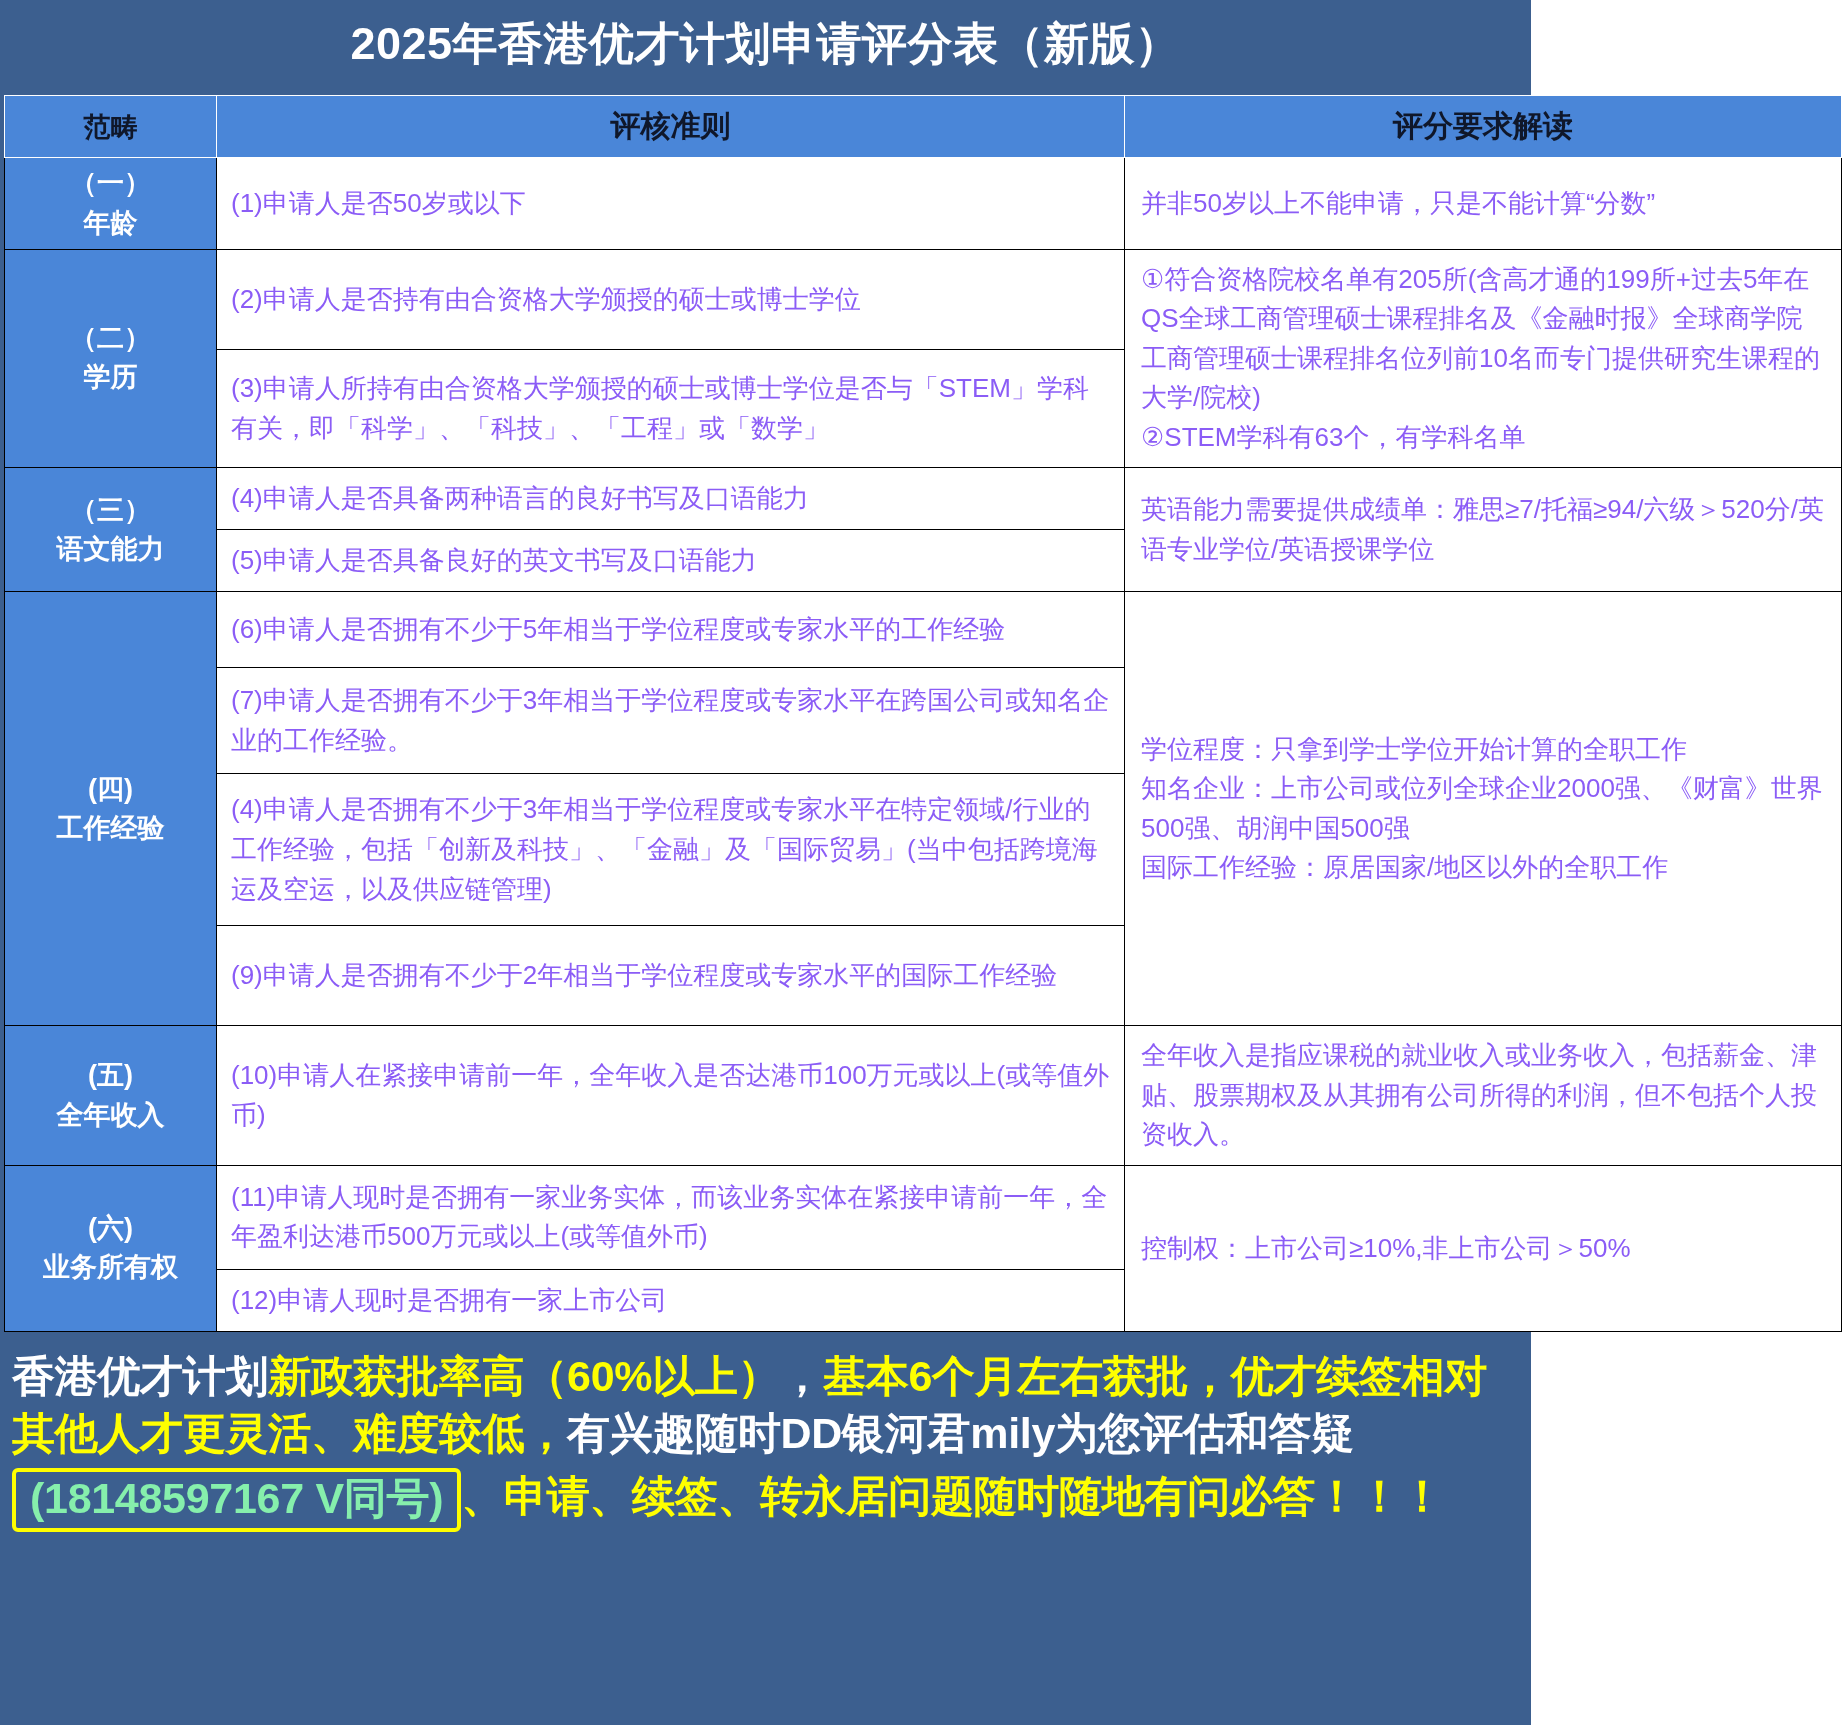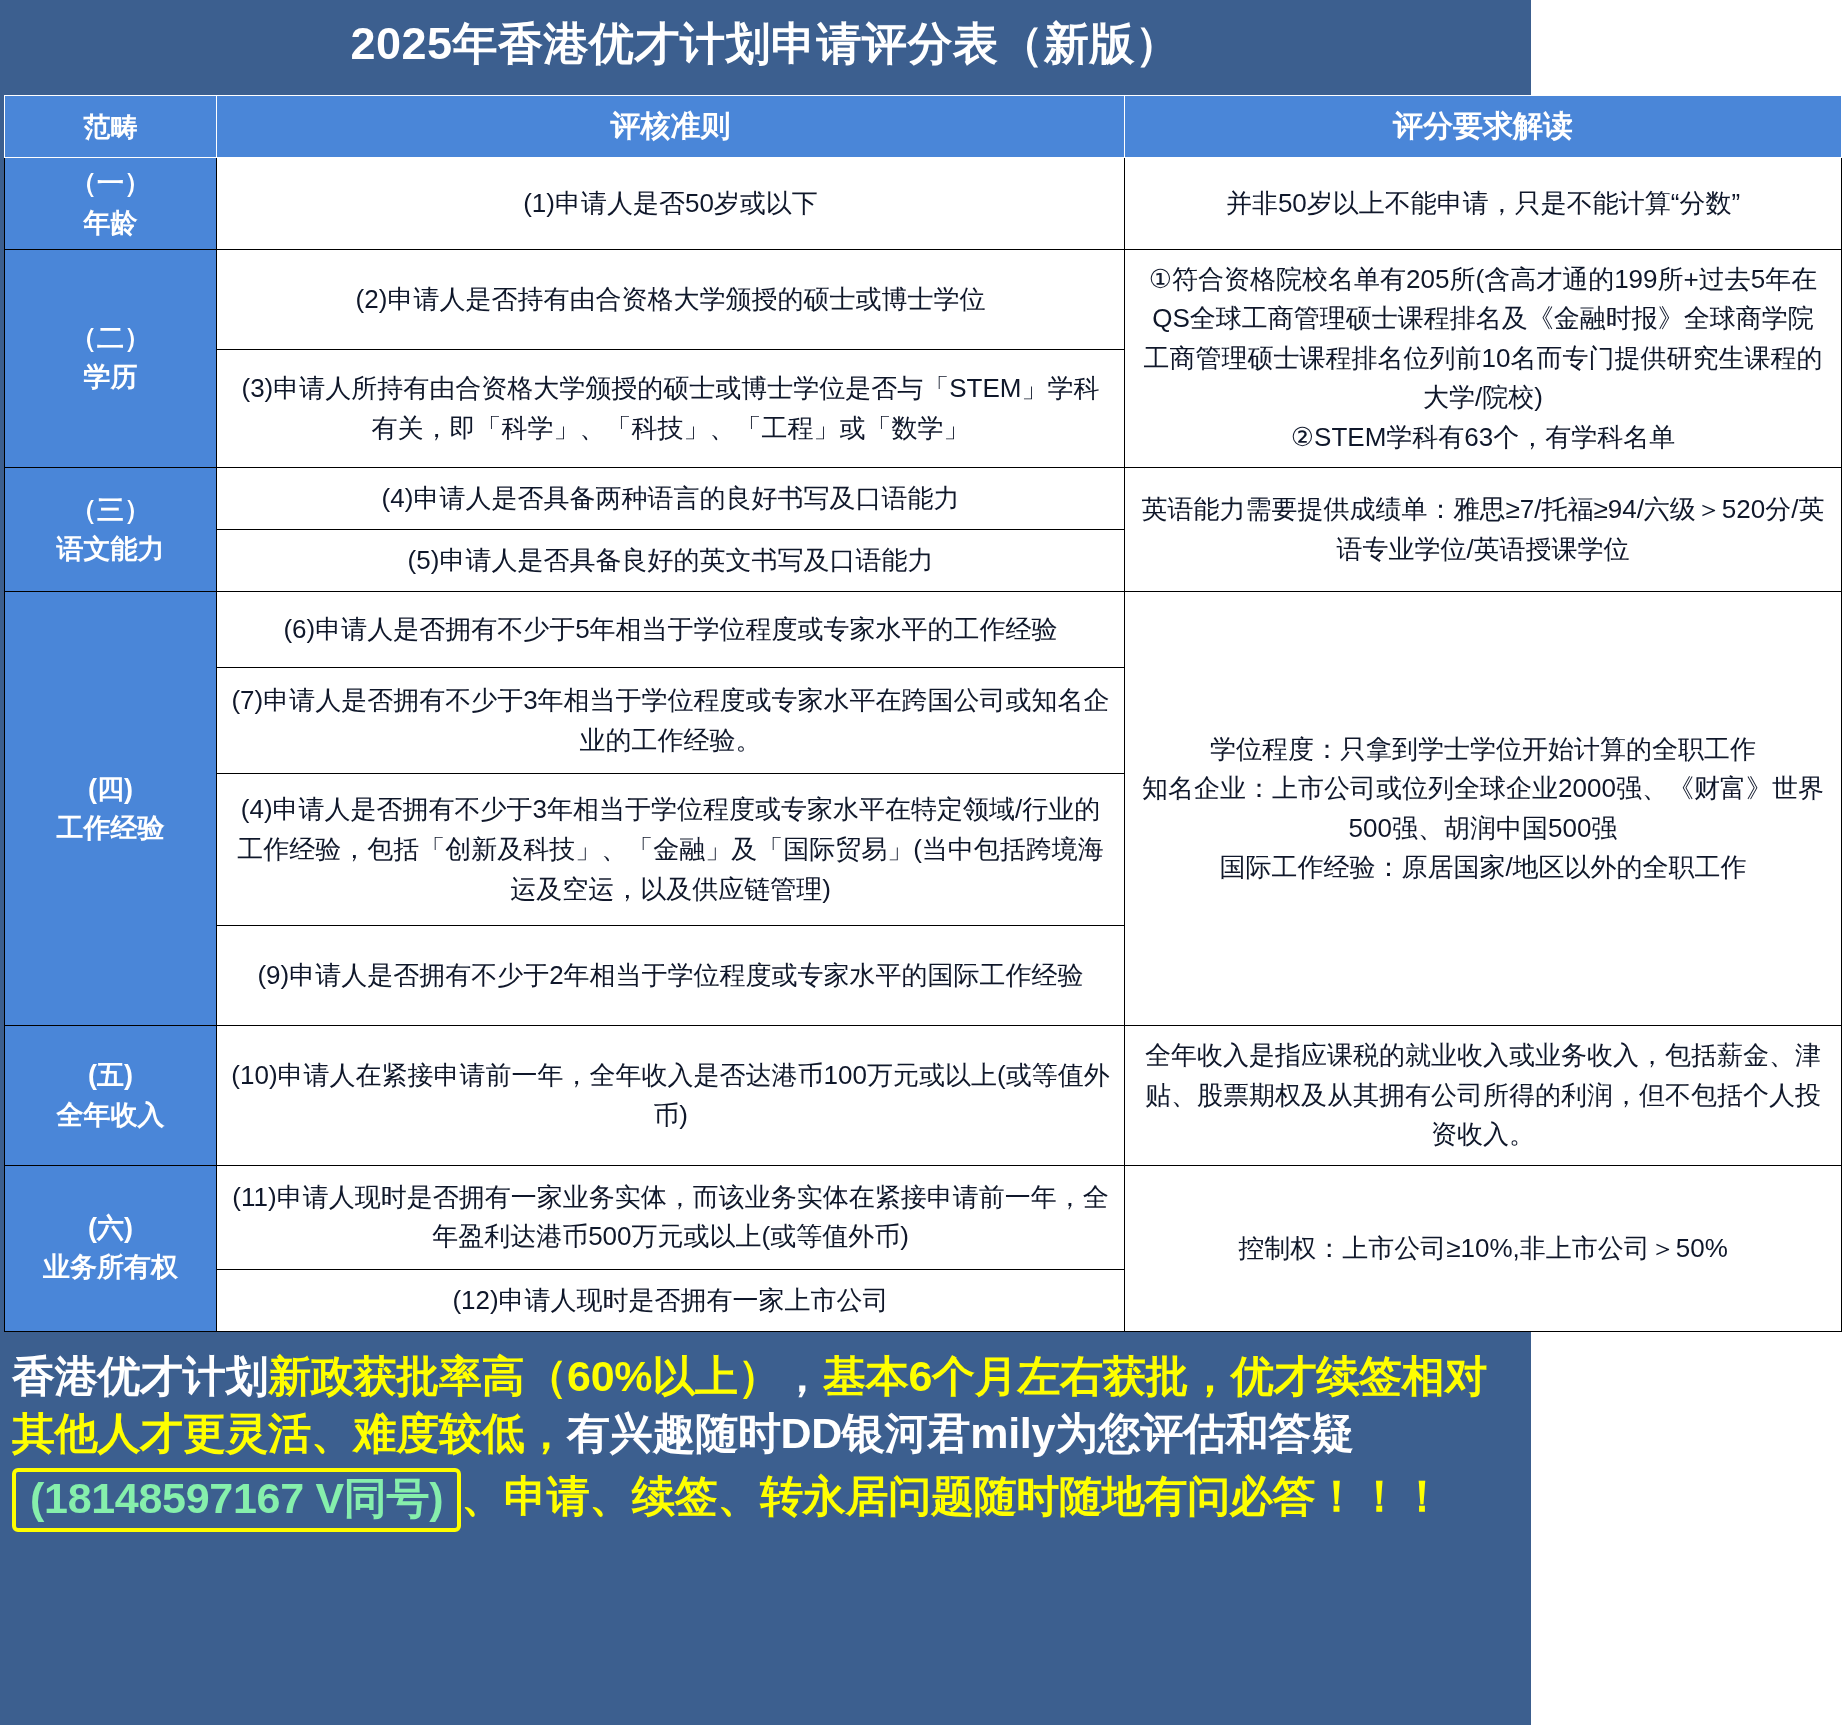--- a/index.html
+++ b/index.html
@@ -62,21 +62,21 @@
     box-sizing: border-box;
   }
 
   col.c-cat  { width: 212px; }
   col.c-crit { width: 908px; }
   col.c-note { width: 717px; }
 
   
   tr.head th {
     background: #4a86d8;
-    color: #ffffff;
+    color: #0f172a;
     font-size: 30px;
     font-weight: bold;
     text-align: center;
     height: 62px;
     padding: 4px 6px;
     border-color: #ffffff;
     border-top: 1px solid #ffffff;
     border-bottom: 1px solid #ffffff;
   }
   tr.head th.cat-head { font-size: 27px; }
@@ -91,25 +91,25 @@
     line-height: 1.45;
     border-color: #ffffff;
     padding: 6px 2px;
   }
   td.cat .num { display: block; }
   td.cat .nm  { display: block; }
 
   
   td.crit, td.note {
     background: #ffffff;
-    color: #0f172a;
+    color: #8b5cf6;
     font-size: 26px;
     line-height: 1.52;
     padding: 10px 14px;
-    text-align: center;
+    text-align: left;
   }
   td.note { padding: 10px 16px; }
   td.note .ln { display: block; }
 
   
   .footer {
     flex: 1;
     background: #3c5f8f;
     padding: 16px 12px 10px 12px;
     box-sizing: border-box;

